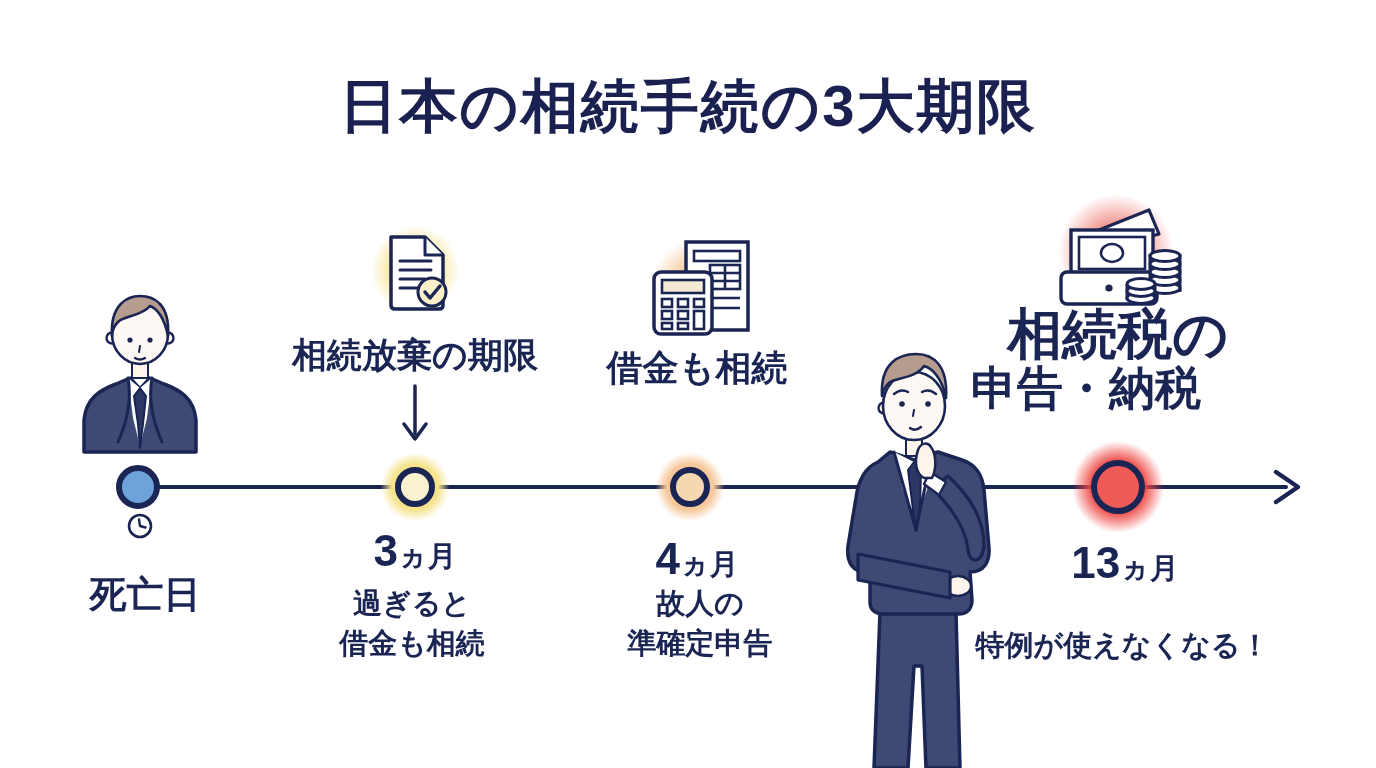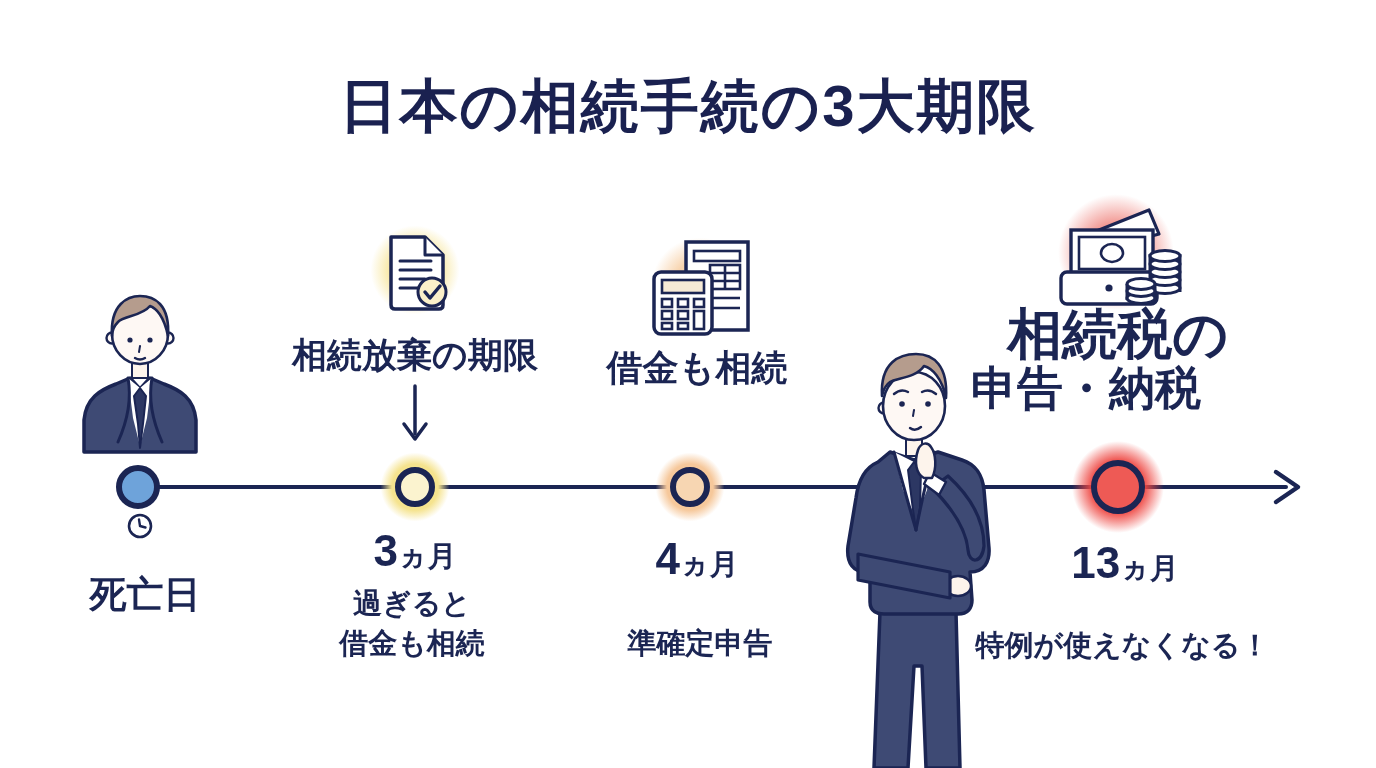--- a/index.html
+++ b/index.html
@@ -154,20 +154,21 @@
   </div>
   <div class="abs ctr time t-m4 z3">
     <span class="num">4</span><span class="unit">ヵ月</span>
   </div>
   <div class="abs ctr time t-m10 z3">
     <span class="num">13</span><span class="unit">ヵ月</span>
   </div>
 
   <div class="abs ctr note n-m3b z3">借金も相続</div>
   <div class="abs ctr note n-m3a z3">過ぎると</div>
+  <div class="abs ctr note n-m4a z3">故人の</div>
   <div class="abs ctr note n-m4b z3">準確定申告</div>
   <div class="abs ctr note n-m10 z3">特例が使えなくなる！</div>
 
   <svg class="abs z2" style="left:60px; top:290px;" width="160" height="164" viewBox="0 0 160 164">
     <rect x="72" y="68" width="16" height="20" fill="#fdf4ec" stroke="#1b2553" stroke-width="2"></rect>
     <path d="M24,162 L24,130 C26,108 40,100 56,94 L70,88 L80,99 L90,88 L104,94 C120,100 134,108 136,130 L136,162 Z" fill="#3e4a74" stroke="#1b2553" stroke-width="3.5" stroke-linejoin="round"></path>
     <path d="M68,88 L80,98 L92,88 L87,128 L80,156 L73,128 Z" fill="#ffffff"></path>
     <path d="M80,98 L74,106 L78,134 L80,158 L83,134 L86,106 Z" fill="#2c3763" stroke="#1b2553" stroke-width="2" stroke-linejoin="round"></path>
     <path d="M68,88 C72,110 66,134 58,152" fill="none" stroke="#1b2553" stroke-width="3" stroke-linecap="round"></path>
     <path d="M92,88 C88,110 94,134 102,152" fill="none" stroke="#1b2553" stroke-width="3" stroke-linecap="round"></path>

